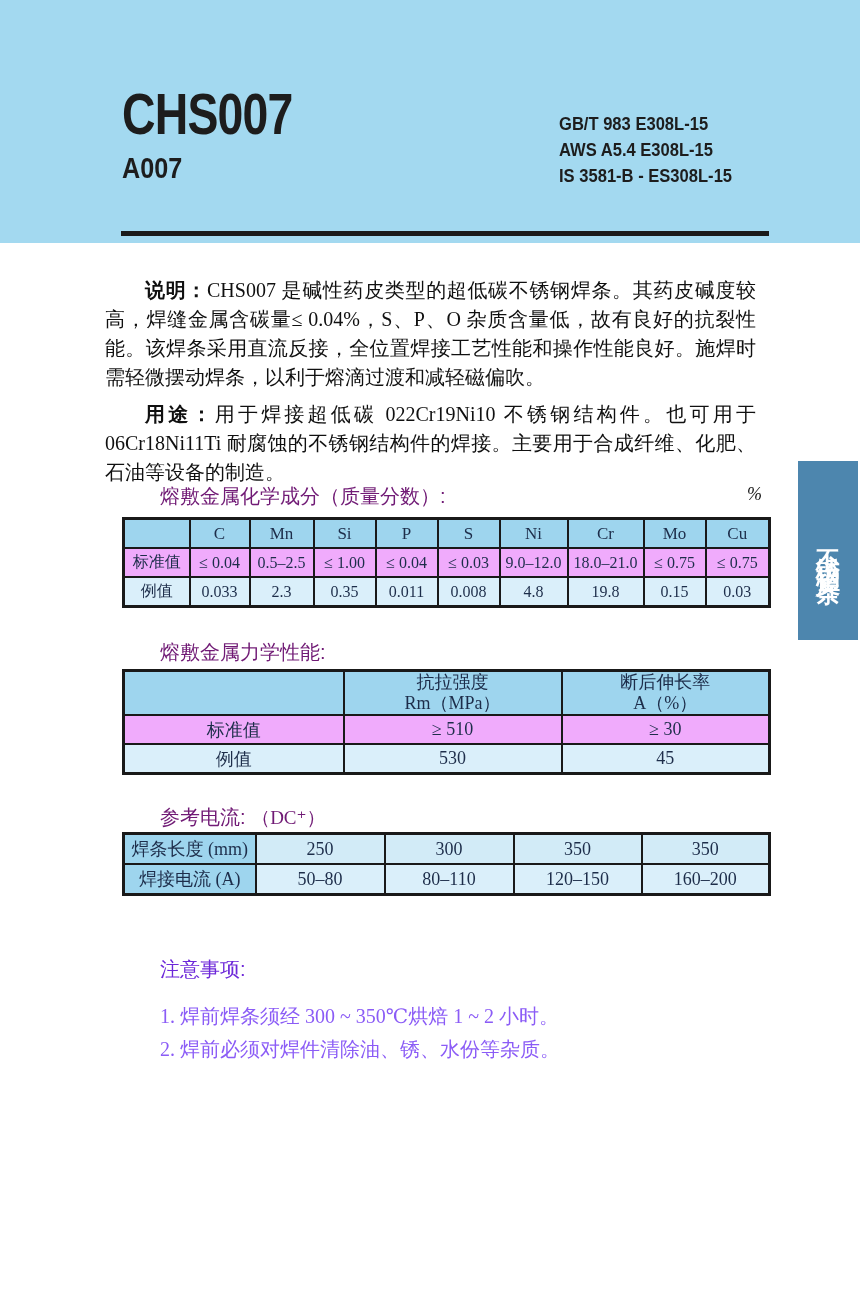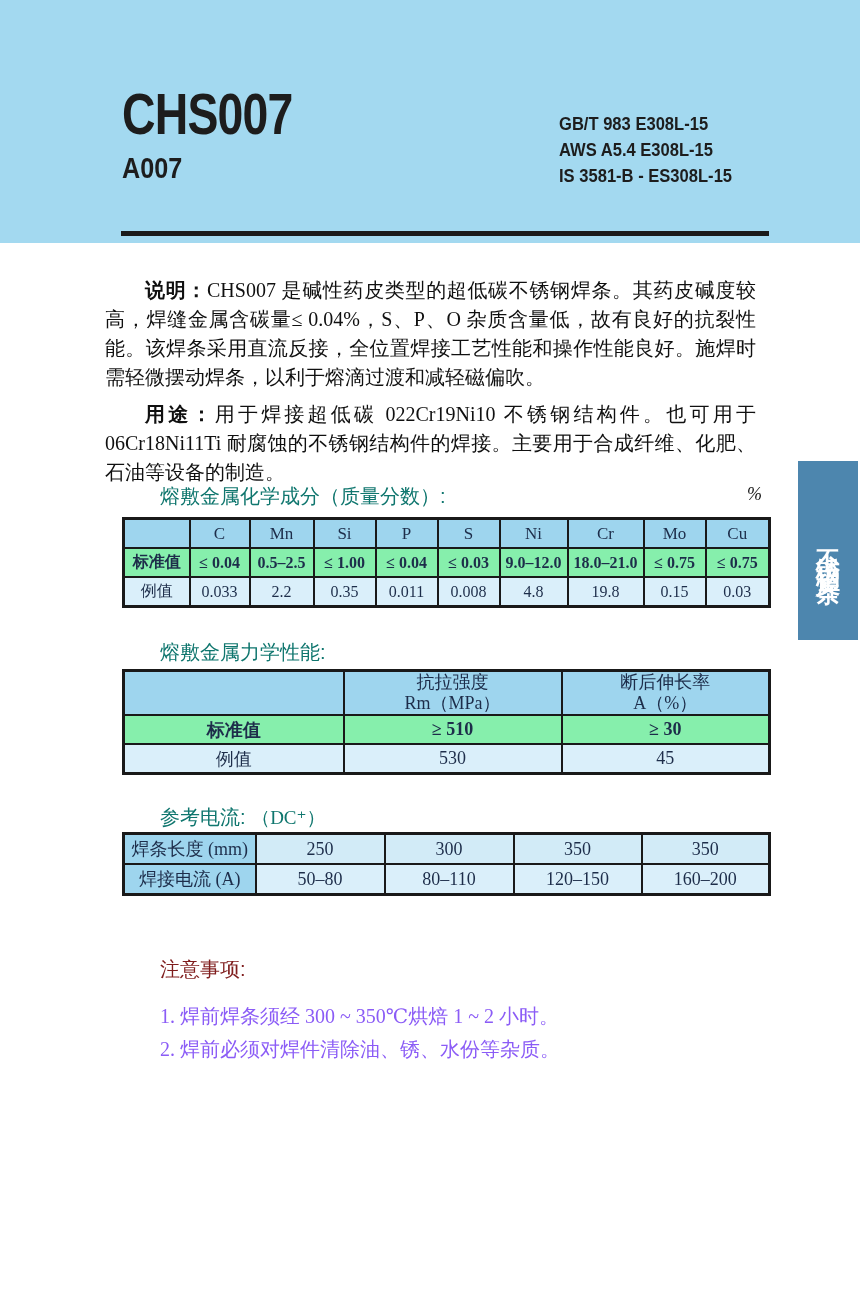--- a/index.html
+++ b/index.html
@@ -48,57 +48,57 @@
     position:absolute; left:97px; top:268px; width:667px;
     font-size:20px; line-height:29px; text-align:justify; color:#101010;
   }
   .body-text p { margin:8px; text-indent:2em; }
   .lead { font-family:"Liberation Sans","DejaVu Sans",sans-serif; font-weight:700; }
 
   
   .section-title {
     position:absolute; left:160px;
     font-family:"Liberation Sans","DejaVu Sans",sans-serif;
-    font-size:20px; line-height:24px; color:#0f766e; white-space:nowrap;
+    font-size:20px; line-height:24px; color:#701a75; white-space:nowrap;
   }
   .unit-pct {
     position:absolute; left:700px; top:484px; width:62px; text-align:right;
     font-style:italic; font-size:18px; color:#141414;
   }
   .subtitle-serif { font-family:"Liberation Serif","DejaVu Serif",serif; font-size:19px; }
 
   
   table.dt {
     position:absolute; left:122px; border-collapse:collapse; table-layout:fixed;
     font-family:"Liberation Serif","DejaVu Serif",serif;
     color:#1d2d4a; text-align:center; border:3px solid #191919;
   }
   table.dt td { border:2px solid #191919; padding:0; overflow:hidden; white-space:nowrap; }
   .hdr { background:#9ED5EE; }
-  .ra  { background:#86efac;font-weight:bold; }
+  .ra  { background:#f0abfc; }
   .rb  { background:#D2EBF7; }
   .rc  { background:#DAEFFA; }
 
   .t-chem { top:517px; width:646px; font-size:16px; }
   .t-chem td { height:27px; }
   .t-chem .colhead { font-size:17px; }
 
   .t-mech { top:669px; width:646px; font-size:18px; }
   .t-mech td.h2 { height:42px; }
   .t-mech td.r { height:27px; }
   .t-mech .l1, .t-mech .l2 { display:block; line-height:21px; }
 
   .t-curr { top:832px; width:646px; font-size:18px; }
   .t-curr td { height:28px; }
 
   
   .notes-title {
     position:absolute; left:160px; top:956px;
     font-family:"Liberation Sans","DejaVu Sans",sans-serif;
-    font-size:20px; color:#7f1d1d;
+    font-size:20px; color:#6d28d9;
   }
   .notes {
     position:absolute; left:160px; top:1000px; width:600px;
     font-size:20px; line-height:33px; color:#8b5cf6;
   }
   .notes div { white-space:nowrap; }
 
   
   .pagenum {
     position:absolute; left:741px; top:1221px; width:44px; text-align:center;
@@ -168,21 +168,21 @@
       <td class="ra">≤ 0.04</td>
       <td class="ra">≤ 0.03</td>
       <td class="ra">9.0–12.0</td>
       <td class="ra">18.0–21.0</td>
       <td class="ra">≤ 0.75</td>
       <td class="ra">≤ 0.75</td>
     </tr>
     <tr>
       <td class="rc">例值</td>
       <td class="rc">0.033</td>
-      <td class="rc">2.2</td>
+      <td class="rc">2.3</td>
       <td class="rc">0.35</td>
       <td class="rc">0.011</td>
       <td class="rc">0.008</td>
       <td class="rc">4.8</td>
       <td class="rc">19.8</td>
       <td class="rc">0.15</td>
       <td class="rc">0.03</td>
     </tr>
   </tbody>
     </table>

